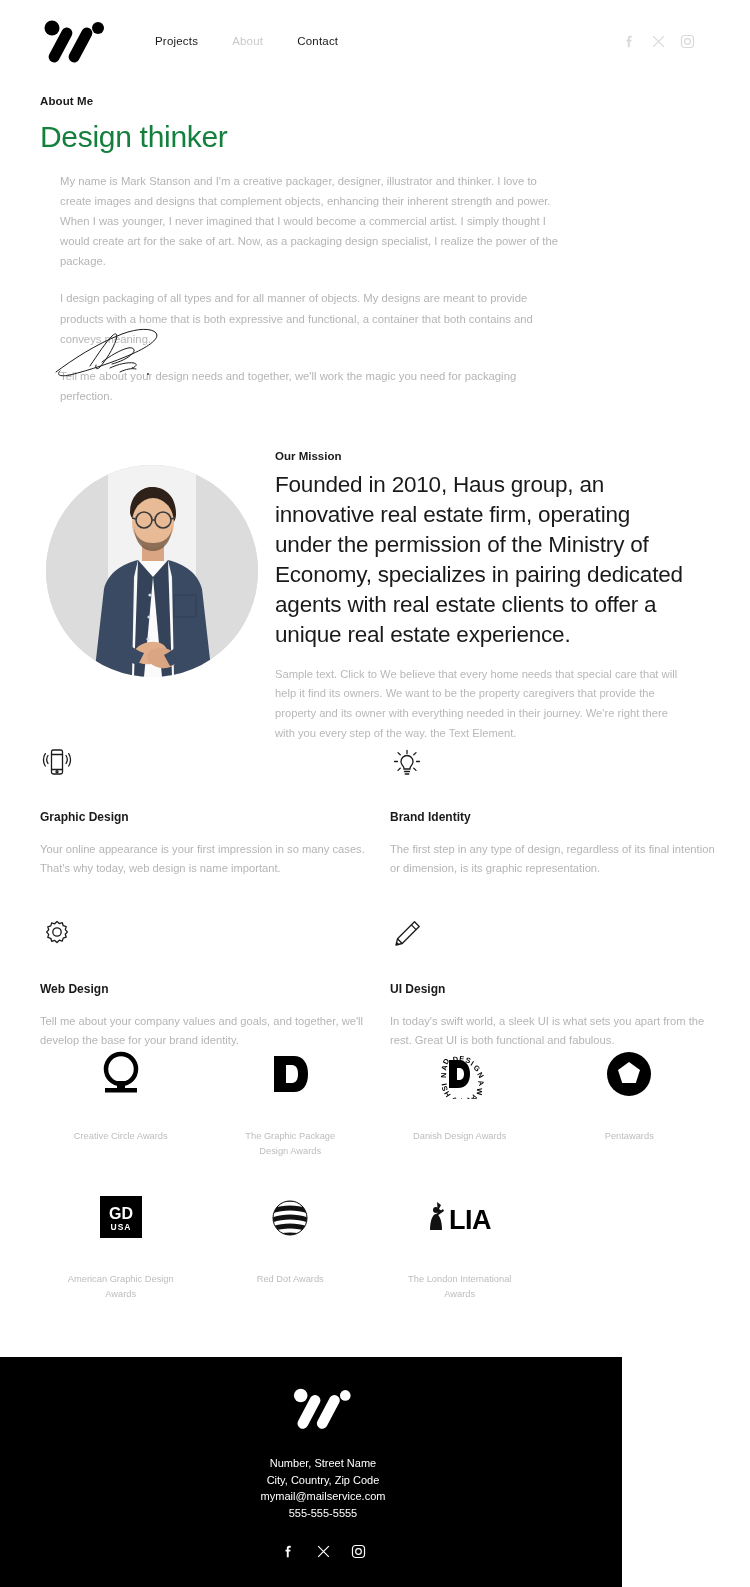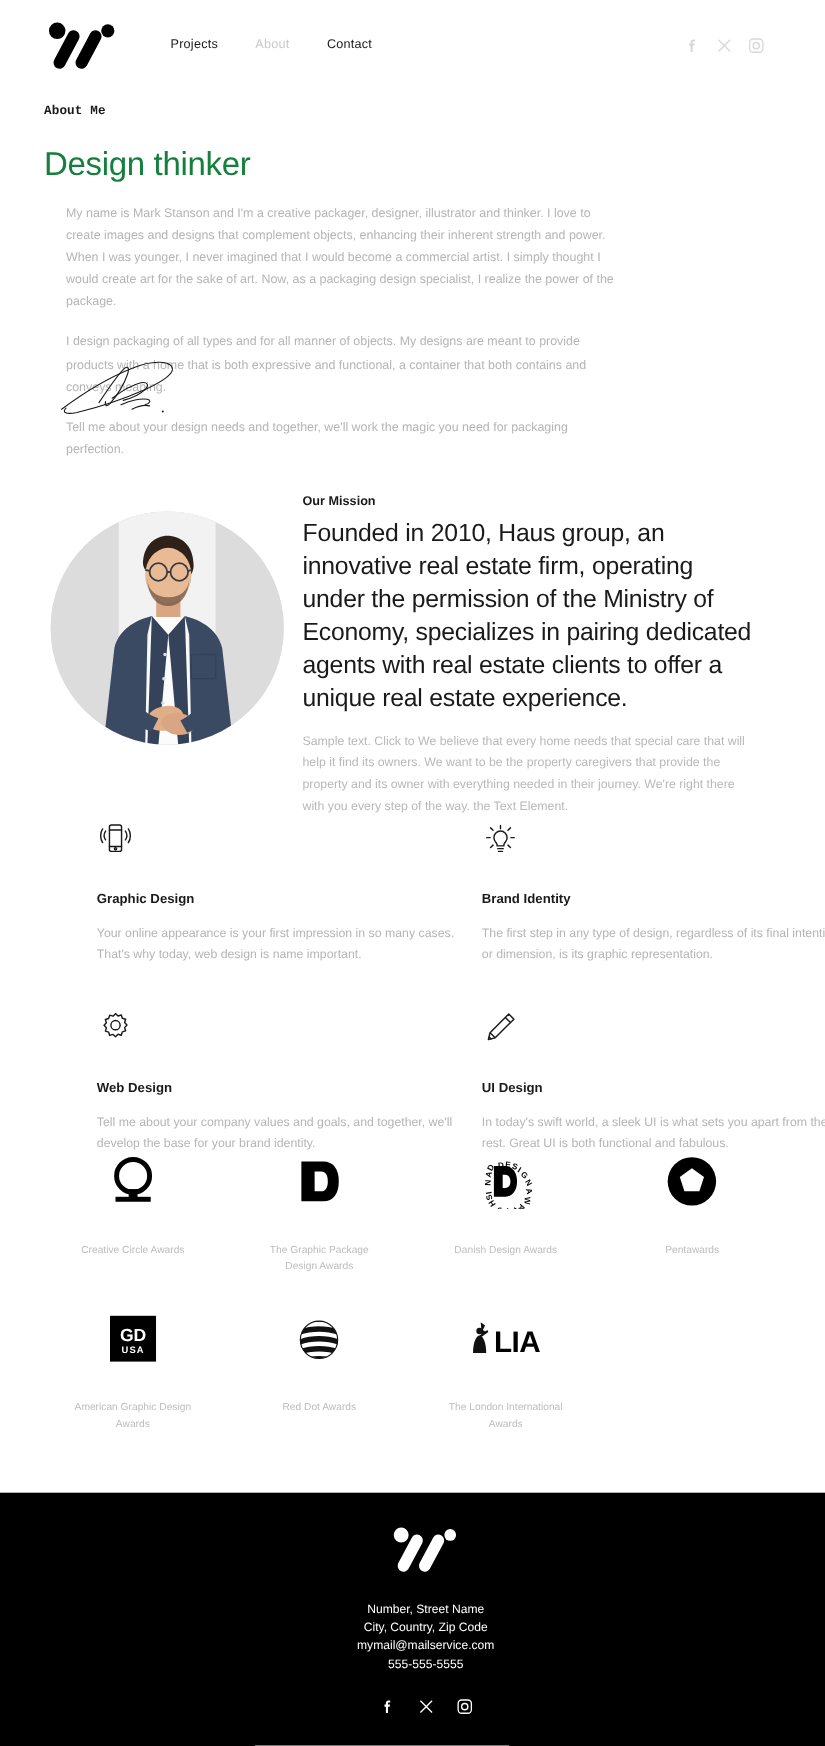--- a/index.html
+++ b/index.html
@@ -71,22 +71,21 @@
     position: absolute;
     left: 40px;
     top: 95px;
     width: 520px;
   }
   .eyebrow {
     font-size: 11.5px;
     font-weight: bold;
     color: #1a1a1a;
     letter-spacing: .1px;
-    margin-bottom: 25px;
-    font-family: Liberation Mono, monospace;
+    margin-bottom: 13px;
   }
   .h1 {
     font-size: 30px;
     font-weight: 400;
     color: #15803d;
     letter-spacing: -.3px;
     margin-bottom: 17px;
   }
   .body-p {
     font-size: 11.3px;
@@ -148,21 +147,20 @@
     font-size: 11.2px;
     line-height: 1.76;
     color: #b8b8b8;
   }
 
   
   .services {
     position: absolute;
     left: 0; top: 745px;
     width: 750px;
-    padding-left: 48px;
   }
   .svc-grid {
     display: grid;
     grid-template-columns: 337px 337px;
     column-gap: 13px;
     row-gap: 0;
     padding: 0 40px;
   }
   .svc {
     padding-bottom: 38px;
@@ -217,21 +215,21 @@
     text-align: center;
     line-height: 1.65;
     max-width: 120px;
   }
 
   
   .footer {
     position: absolute;
     left: 0;
     top: 1357px;
-    width: 750px;
+    width: 622px;
     height: 230px;
     background: #000000;
     display: flex;
     flex-direction: column;
     align-items: center;
     padding-left: 24px;
   }
   .footer-logo {
     margin-top: 30px;
     width: 62px;

